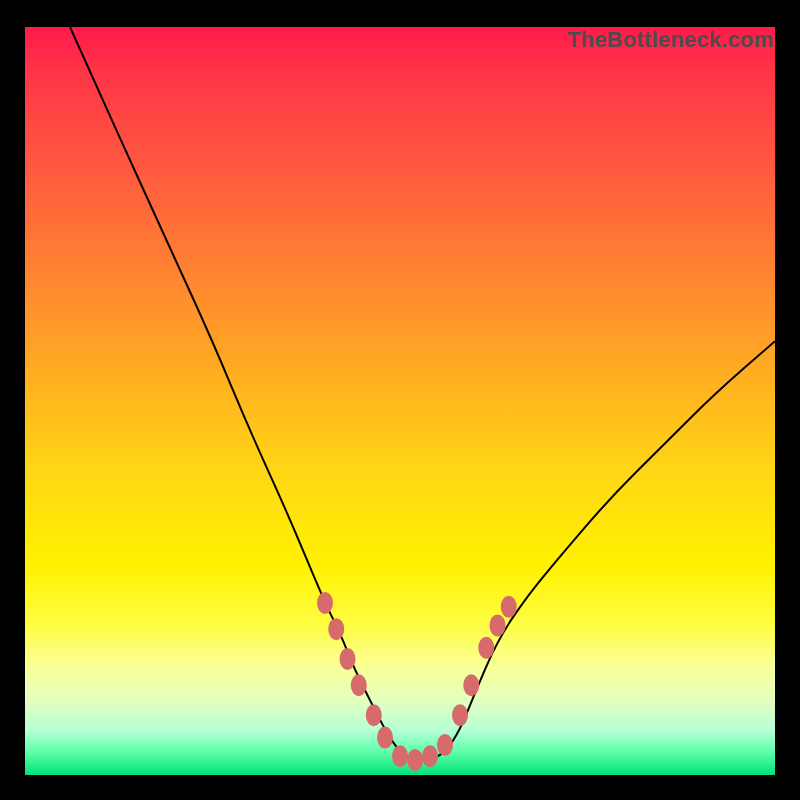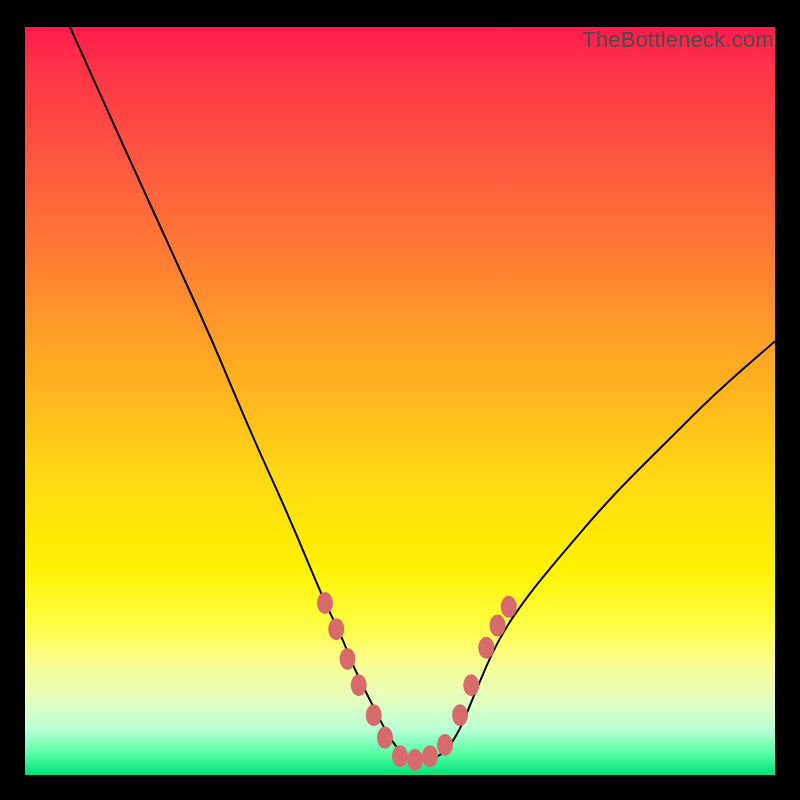--- a/index.html
+++ b/index.html
@@ -35,21 +35,21 @@
       #b7ffd6 94%,
       #5bffa8 97%,
       #00e17a 100%
     );
   }
   .watermark {
     position: absolute;
     top: 27px;
     right: 26px;
     font-size: 22px;
-    font-weight: 400;
+    font-weight: 700;
     color: #4c4c4c;
     letter-spacing: 0.2px;
   }
   svg.curve {
     position: absolute;
     left: 0; top: 0;
     width: 750px;
     height: 748px;
     overflow: visible;
   }

